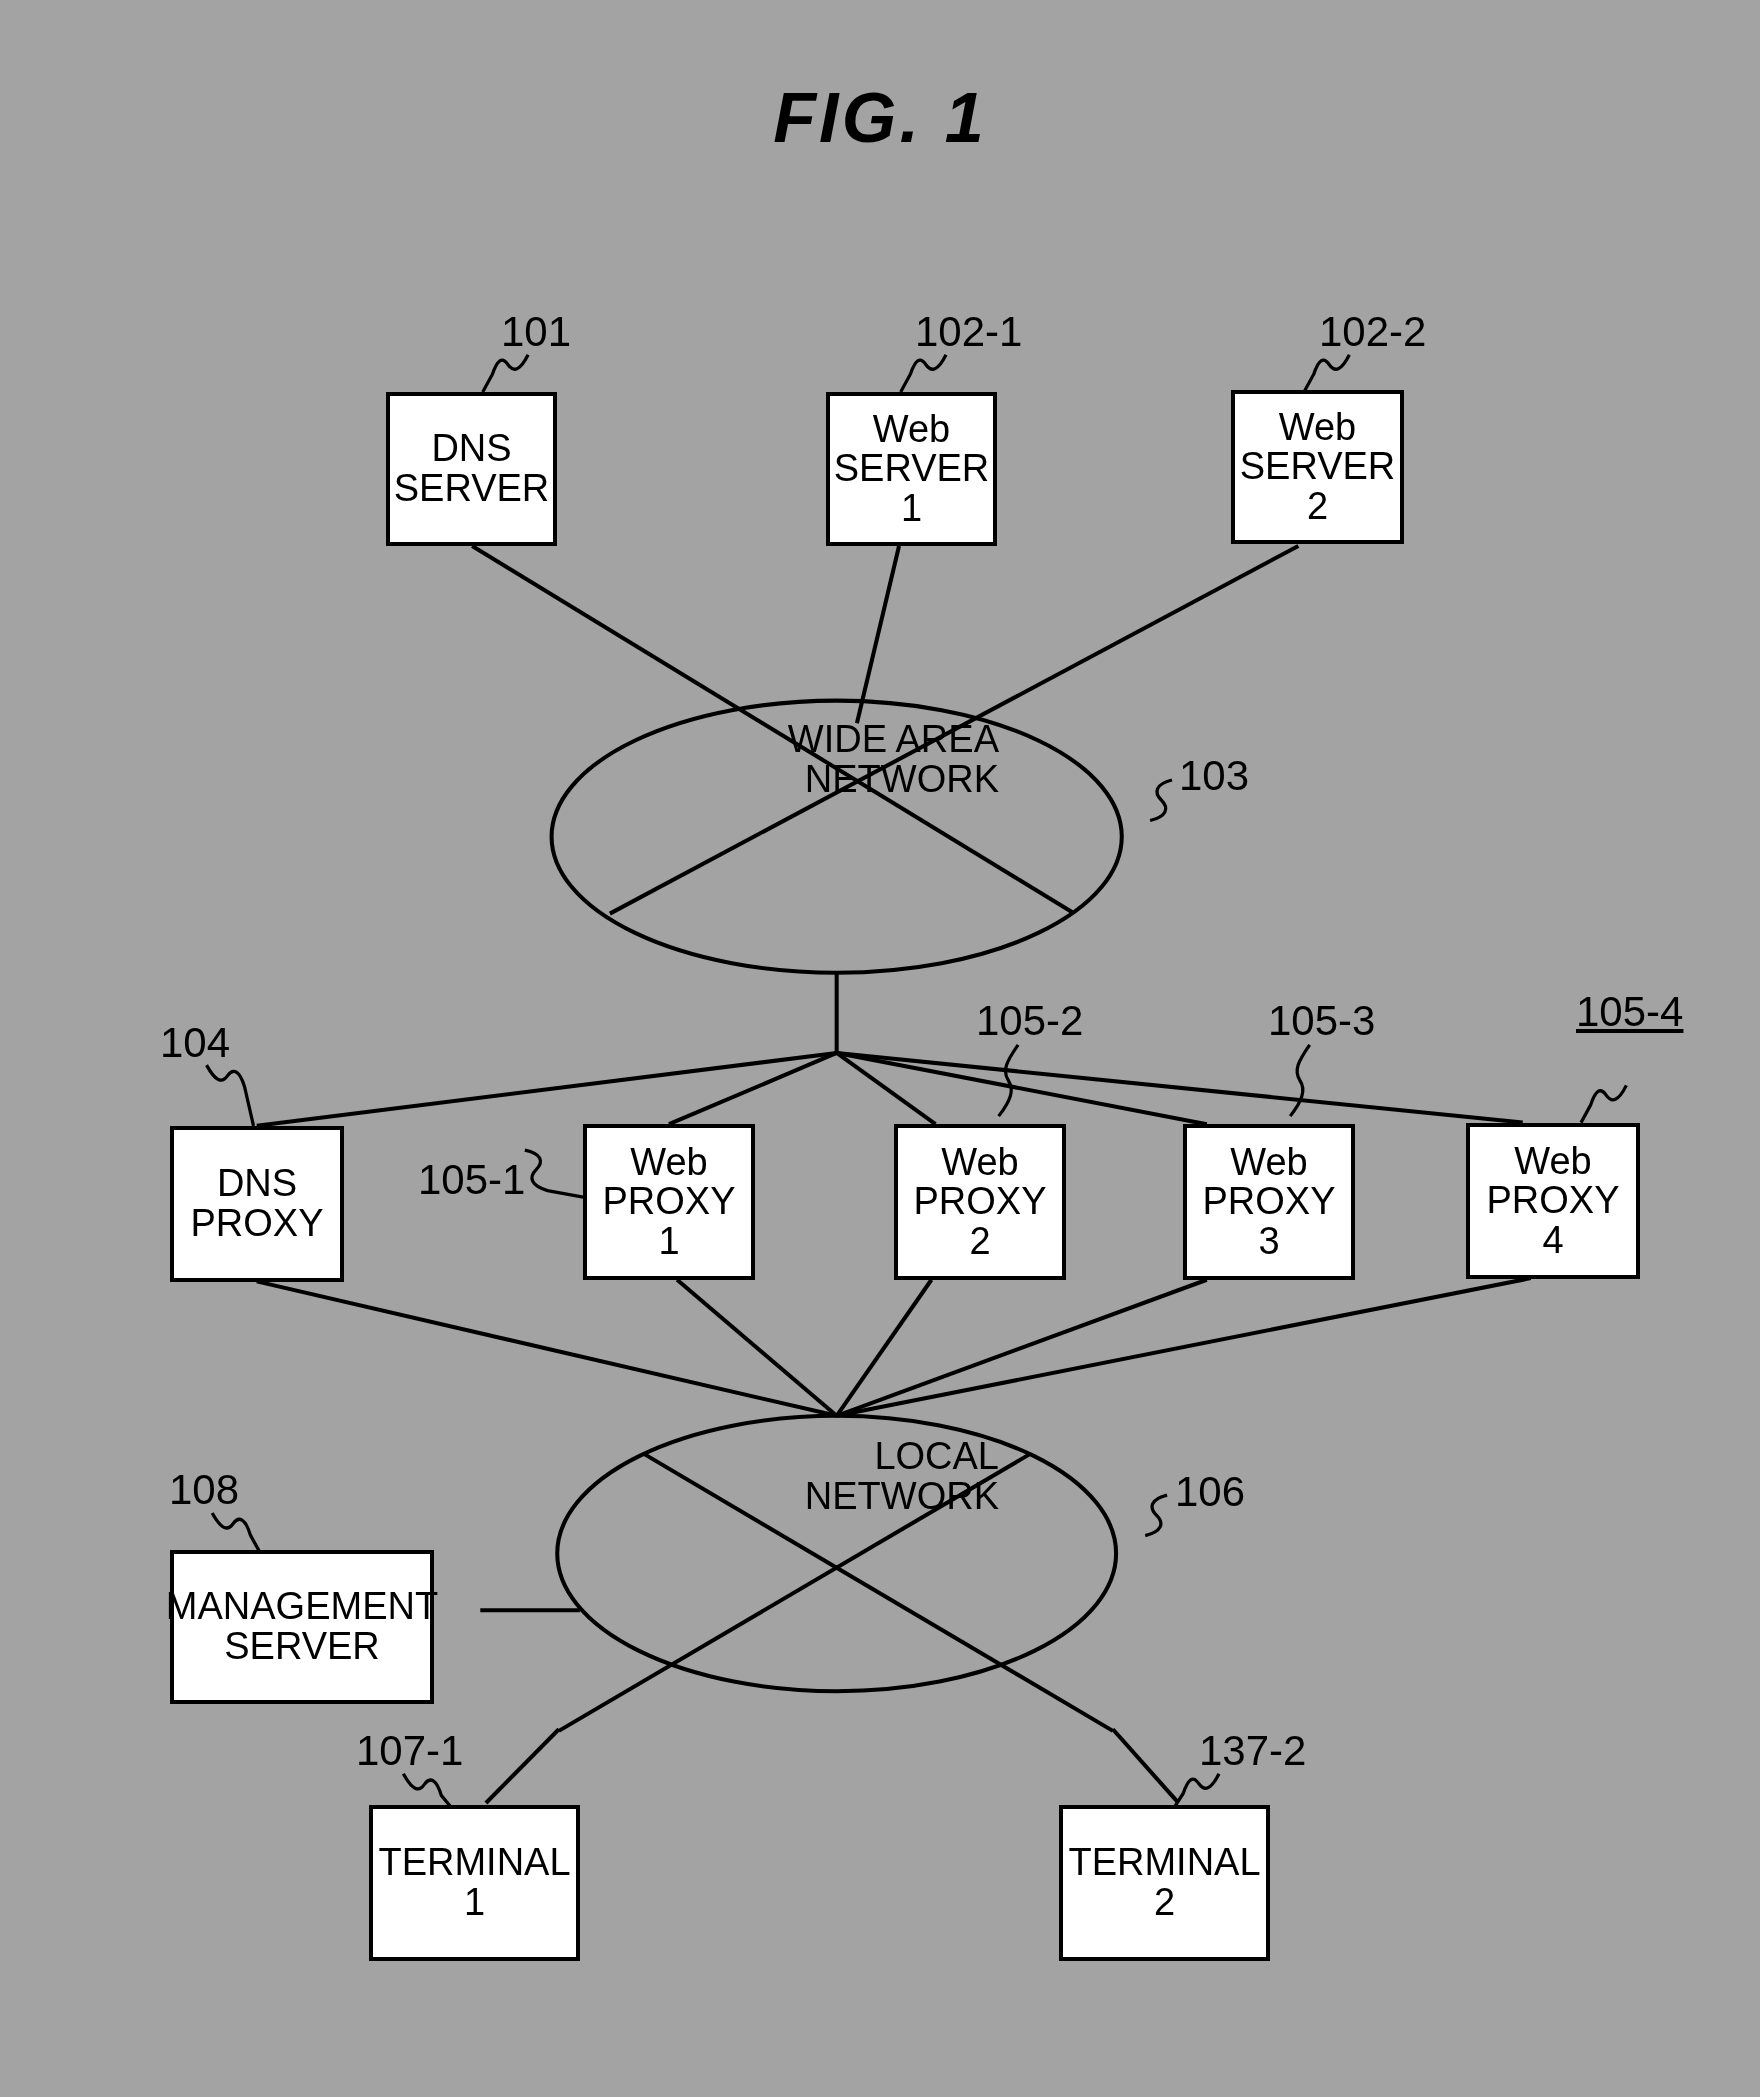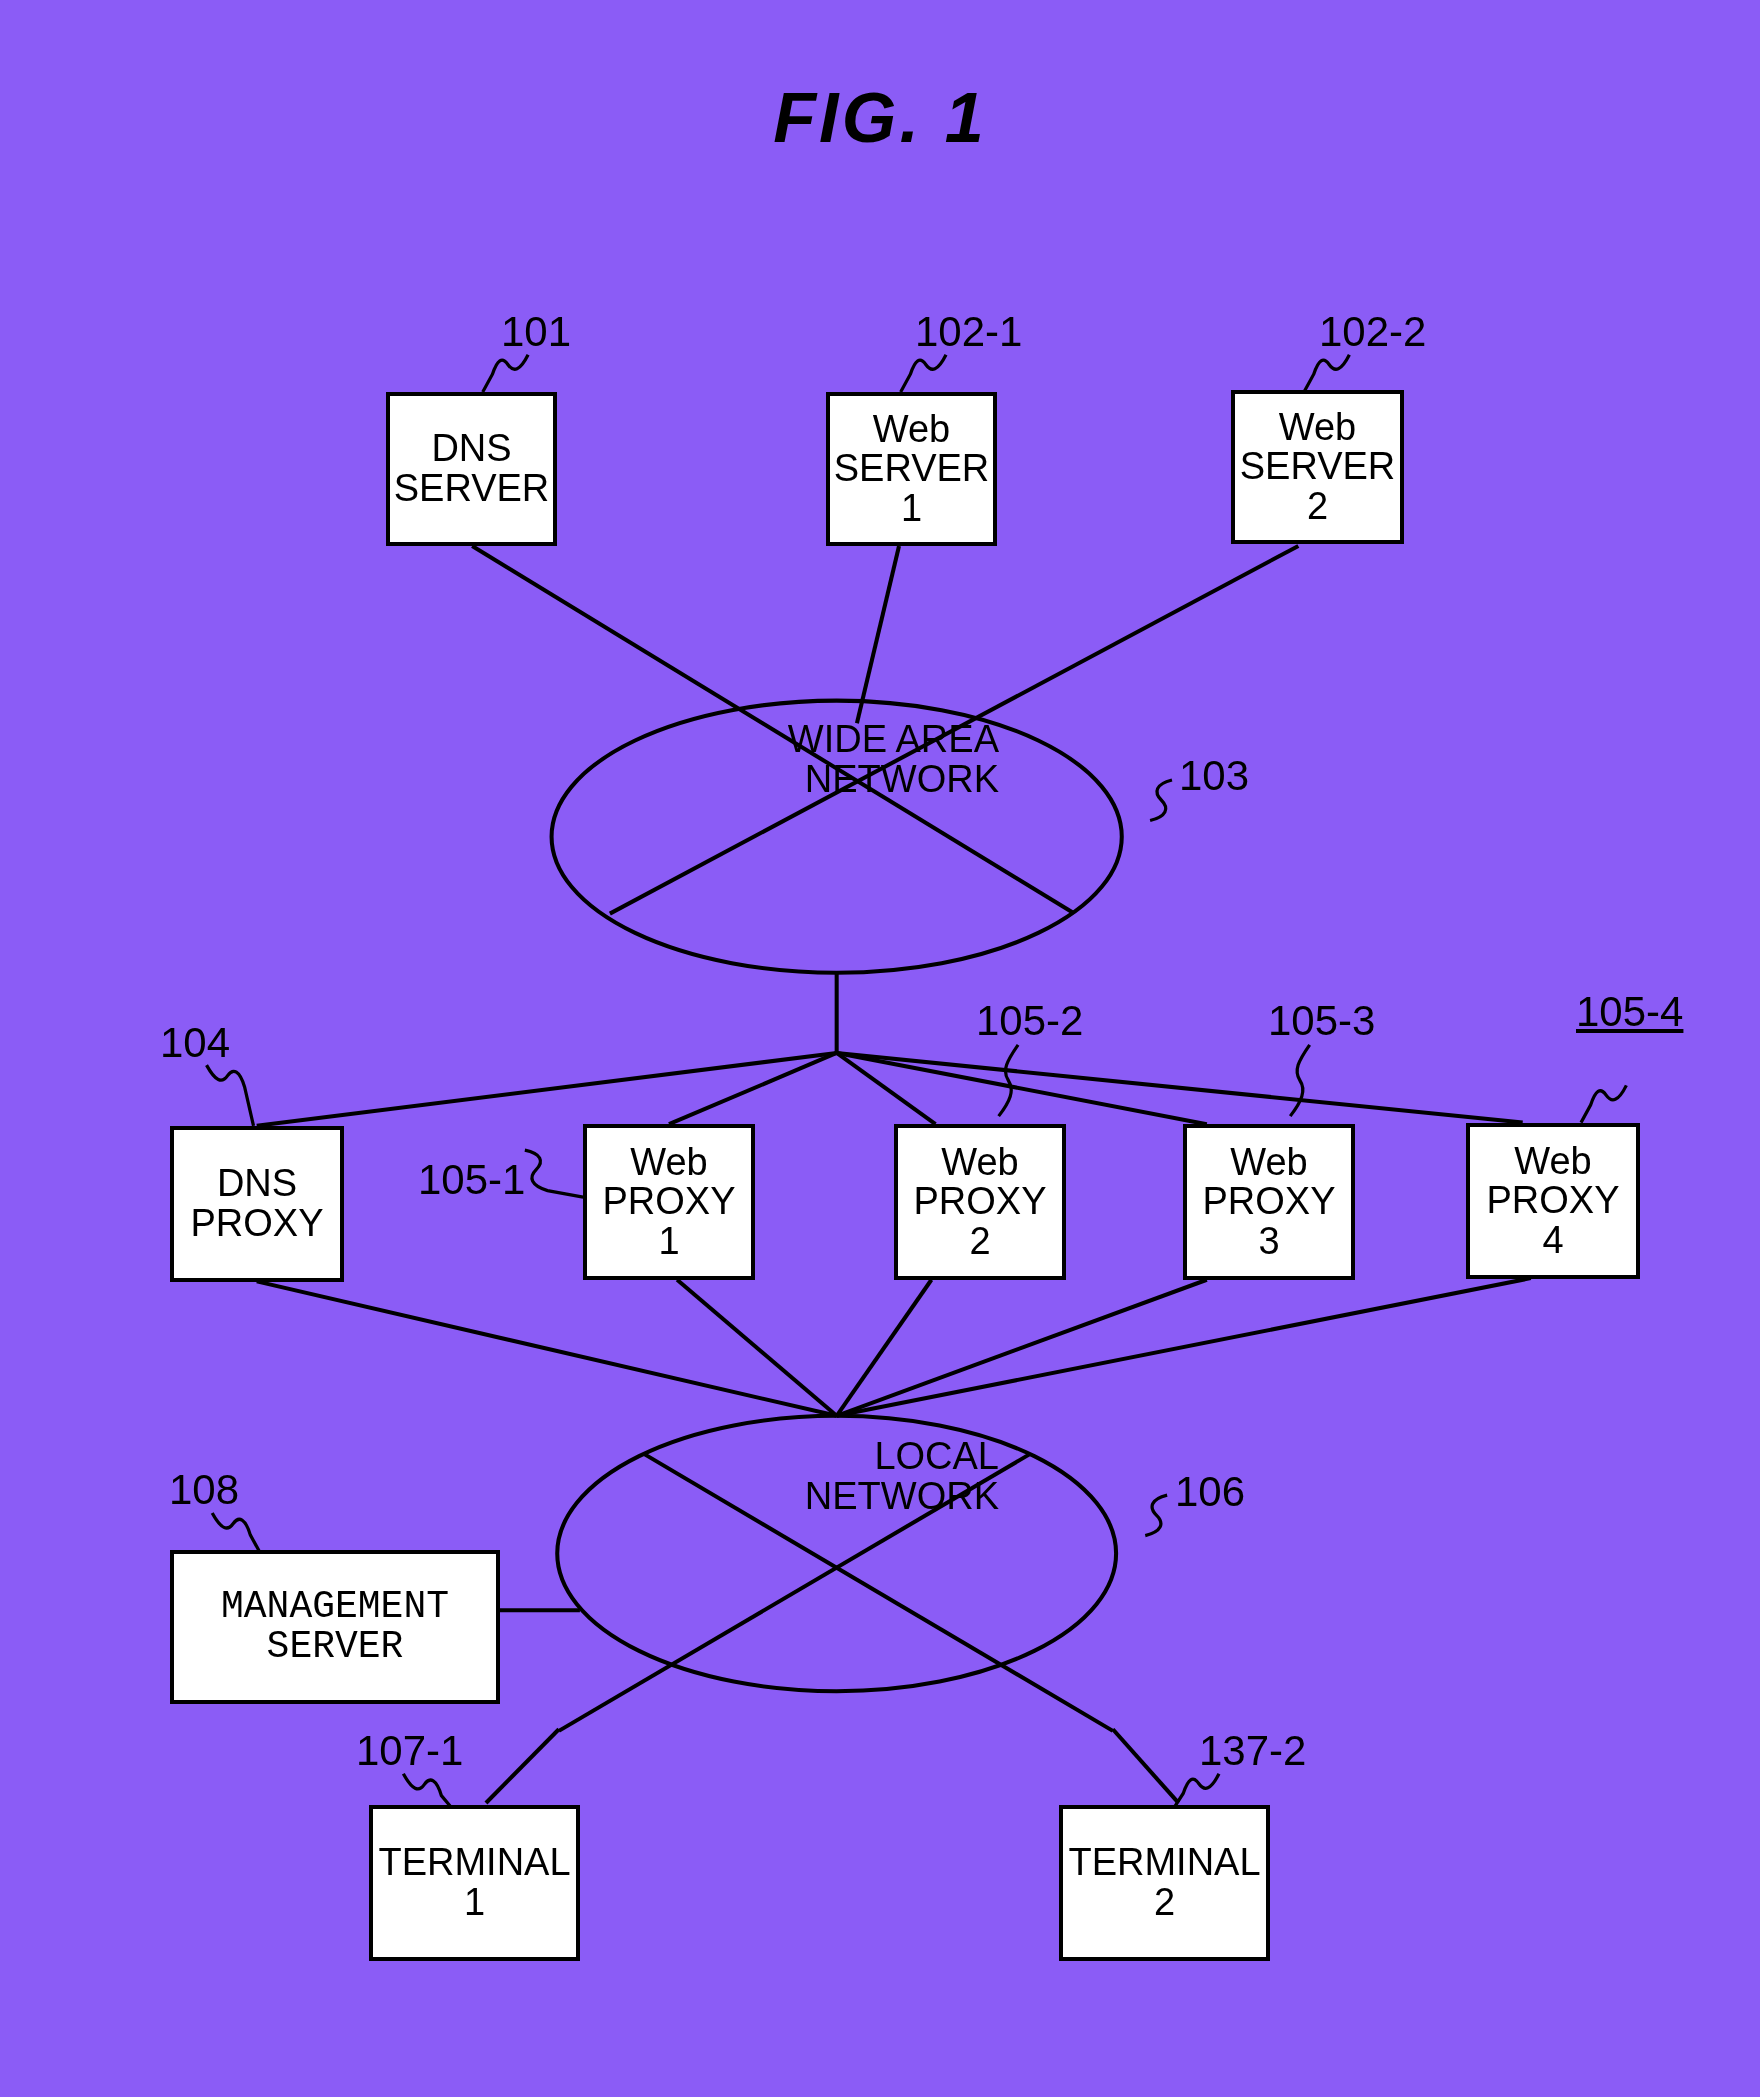--- a/index.html
+++ b/index.html
@@ -4,21 +4,21 @@
 <style>
   html, body {
     margin: 0;
     padding: 0;
     background: #ffffff;
   }
   #page {
     position: relative;
     width: 1760px;
     height: 2097px;
-    background: #8b5cf6;
+    background: #a3a3a3;
     overflow: hidden;
     font-family: "Liberation Sans", sans-serif;
   }
   #fig-title {
     position: absolute;
     left: 0;
     top: 78px;
     width: 1760px;
     text-align: center;
     font-family: "Liberation Sans", sans-serif;
@@ -182,21 +182,21 @@
     <span class="ln">PROXY</span>
     <span class="ln">3</span>
   </div>
 
   <div class="node-box" style="left:1466px; top:1123px; width:174px; height:156px;">
     <span class="ln">Web</span>
     <span class="ln">PROXY</span>
     <span class="ln">4</span>
   </div>
 
-  <div class="node-box two-line" style="left:170px; top:1550px; width:330px; height:154px;font-family:Liberation Mono, monospace;">
+  <div class="node-box two-line" style="left:170px; top:1550px; width:264px; height:154px;">
     <span class="ln">MANAGEMENT</span>
     <span class="ln">SERVER</span>
   </div>
 
   <div class="node-box two-line" style="left:369px; top:1805px; width:211px; height:156px;">
     <span class="ln">TERMINAL</span>
     <span class="ln">1</span>
   </div>
 
   <div class="node-box two-line" style="left:1059px; top:1805px; width:211px; height:156px;">

